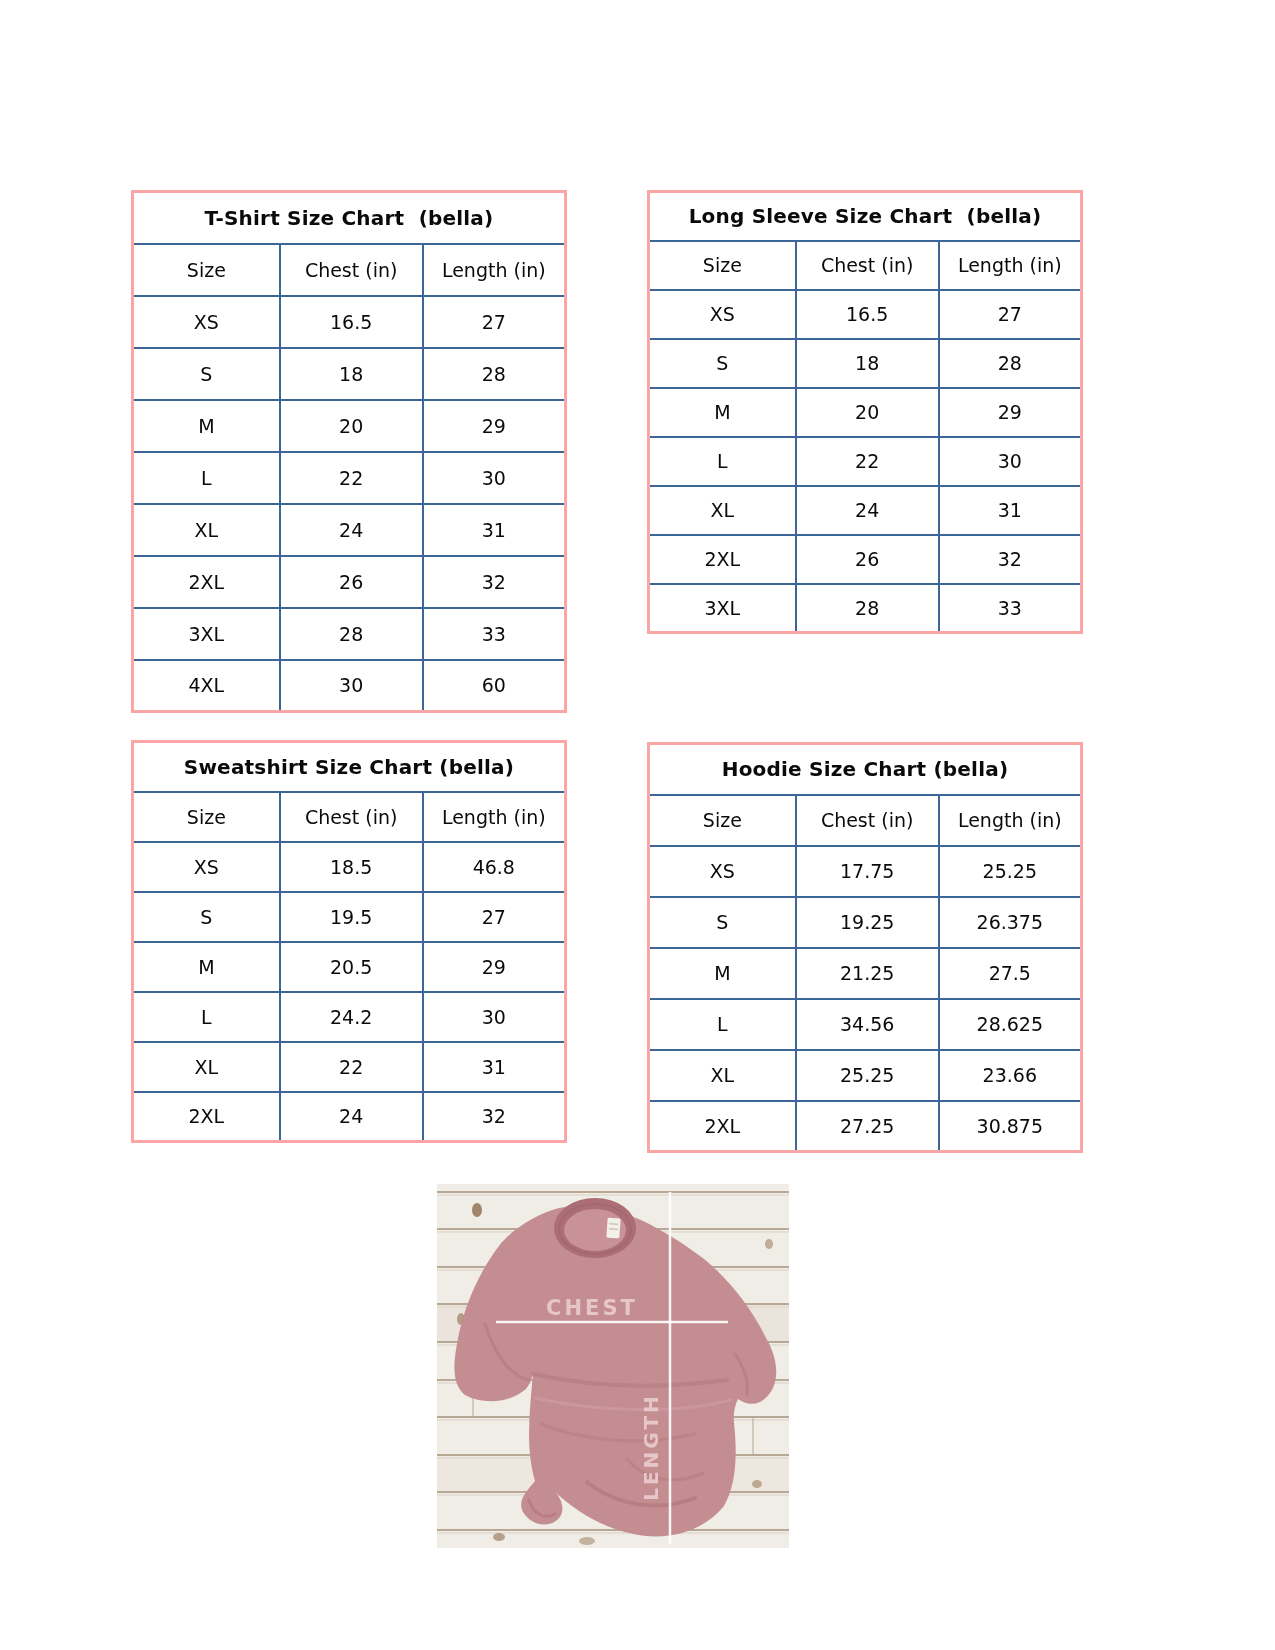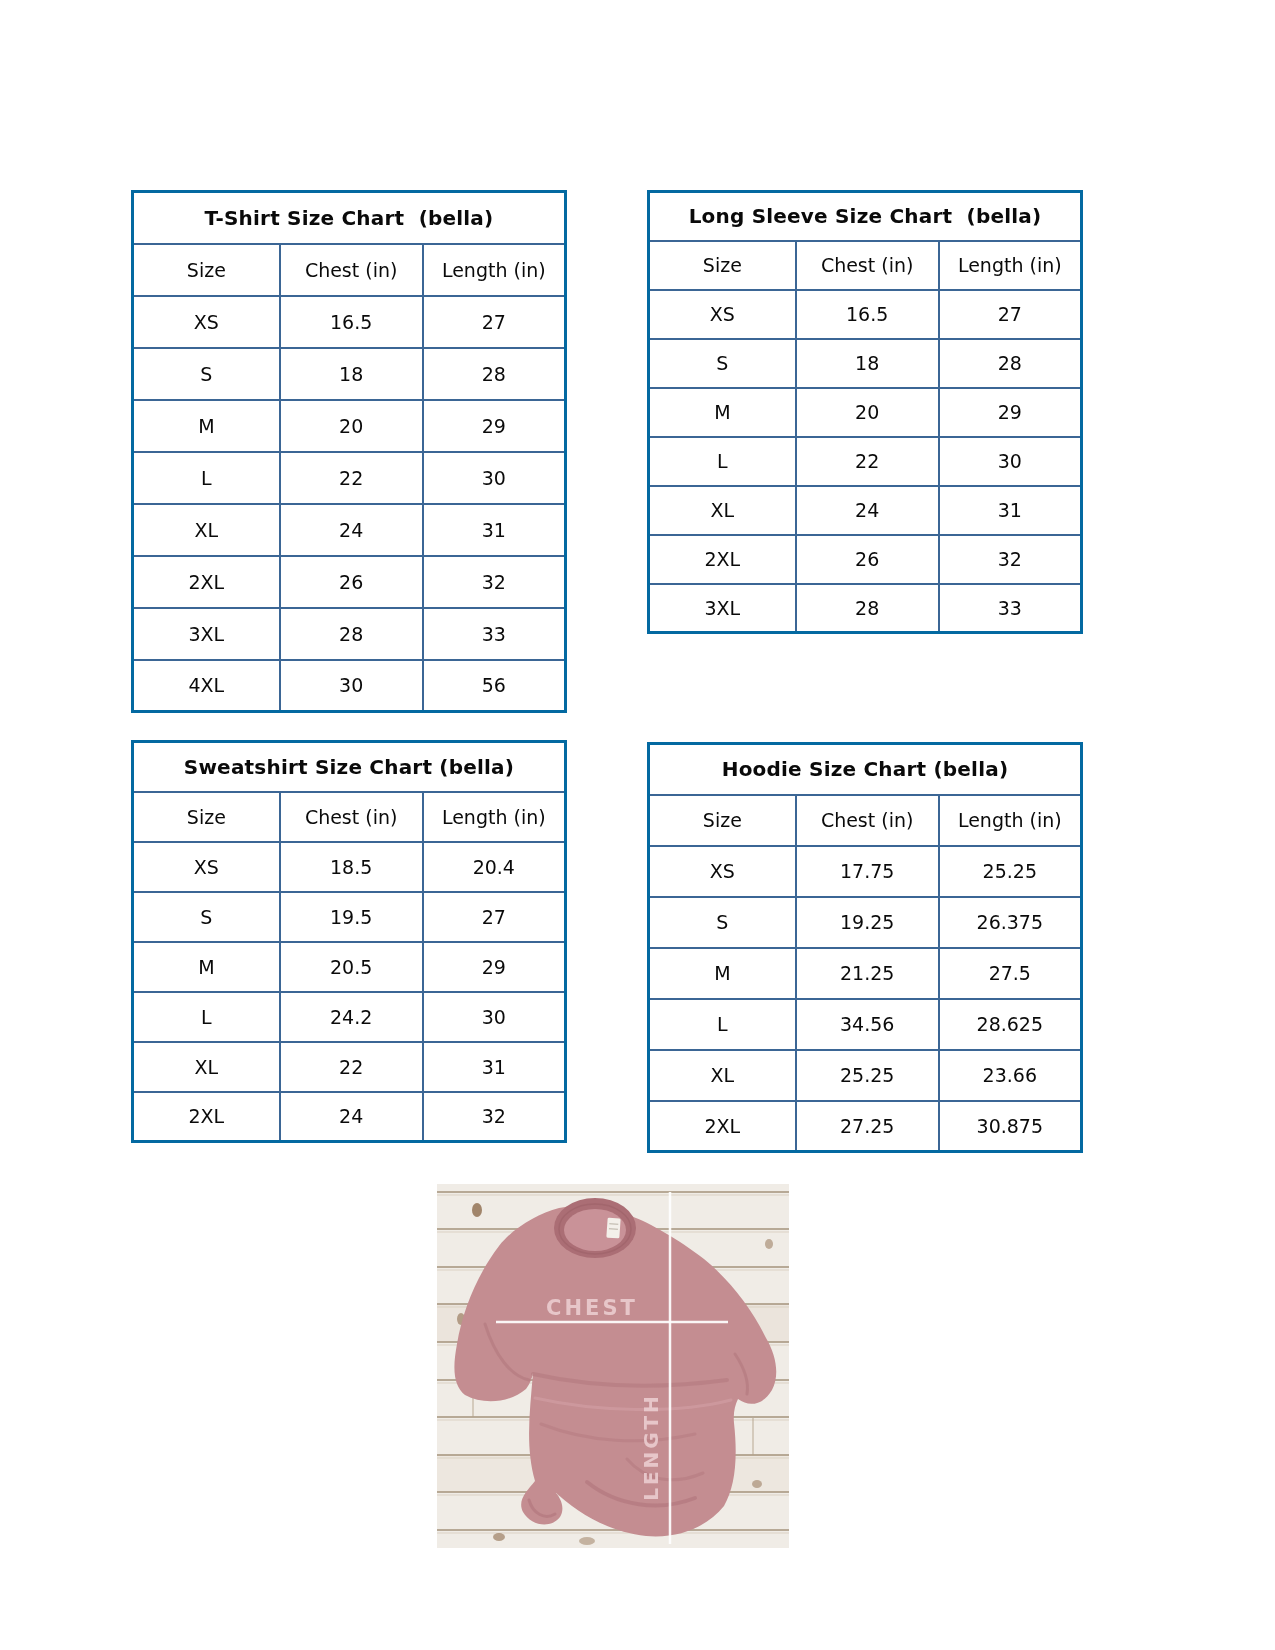--- a/index.html
+++ b/index.html
@@ -10,21 +10,21 @@
     background:#ffffff;
     font-family:"DejaVu Sans","Liberation Sans",sans-serif;
     color:#000;
     overflow:hidden;
   }
   table.chart{
     position:absolute;
     border-collapse:collapse;
     table-layout:fixed;
     width:436px;
-    border:3px solid #0369a1;
+    border:3px solid #fca5a5;
     background:#ffffff;
   }
   table.chart td{
     border:2px solid #3b6695;
     text-align:center;
     vertical-align:middle;
     font-size:19px;
     color:#0a0a0a;
     padding:0;
   }
@@ -106,21 +106,21 @@
         <td>32</td>
       </tr>
       <tr>
         <td>3XL</td>
         <td>28</td>
         <td>33</td>
       </tr>
       <tr>
         <td>4XL</td>
         <td>30</td>
-        <td>56</td>
+        <td>60</td>
       </tr>
     </tbody>
   </table>
 
   <table class="chart t2">
     <colgroup>
         <col class="c-size">
         <col class="c-chest">
         <col class="c-length">
       </colgroup>
@@ -182,21 +182,21 @@
         <td colspan="3">Sweatshirt Size Chart (bella)</td>
       </tr>
       <tr class="header-row">
         <td>Size</td>
         <td>Chest (in)</td>
         <td>Length (in)</td>
       </tr>
       <tr>
         <td>XS</td>
         <td>18.5</td>
-        <td>20.4</td>
+        <td>46.8</td>
       </tr>
       <tr>
         <td>S</td>
         <td>19.5</td>
         <td>27</td>
       </tr>
       <tr>
         <td>M</td>
         <td>20.5</td>
         <td>29</td>

